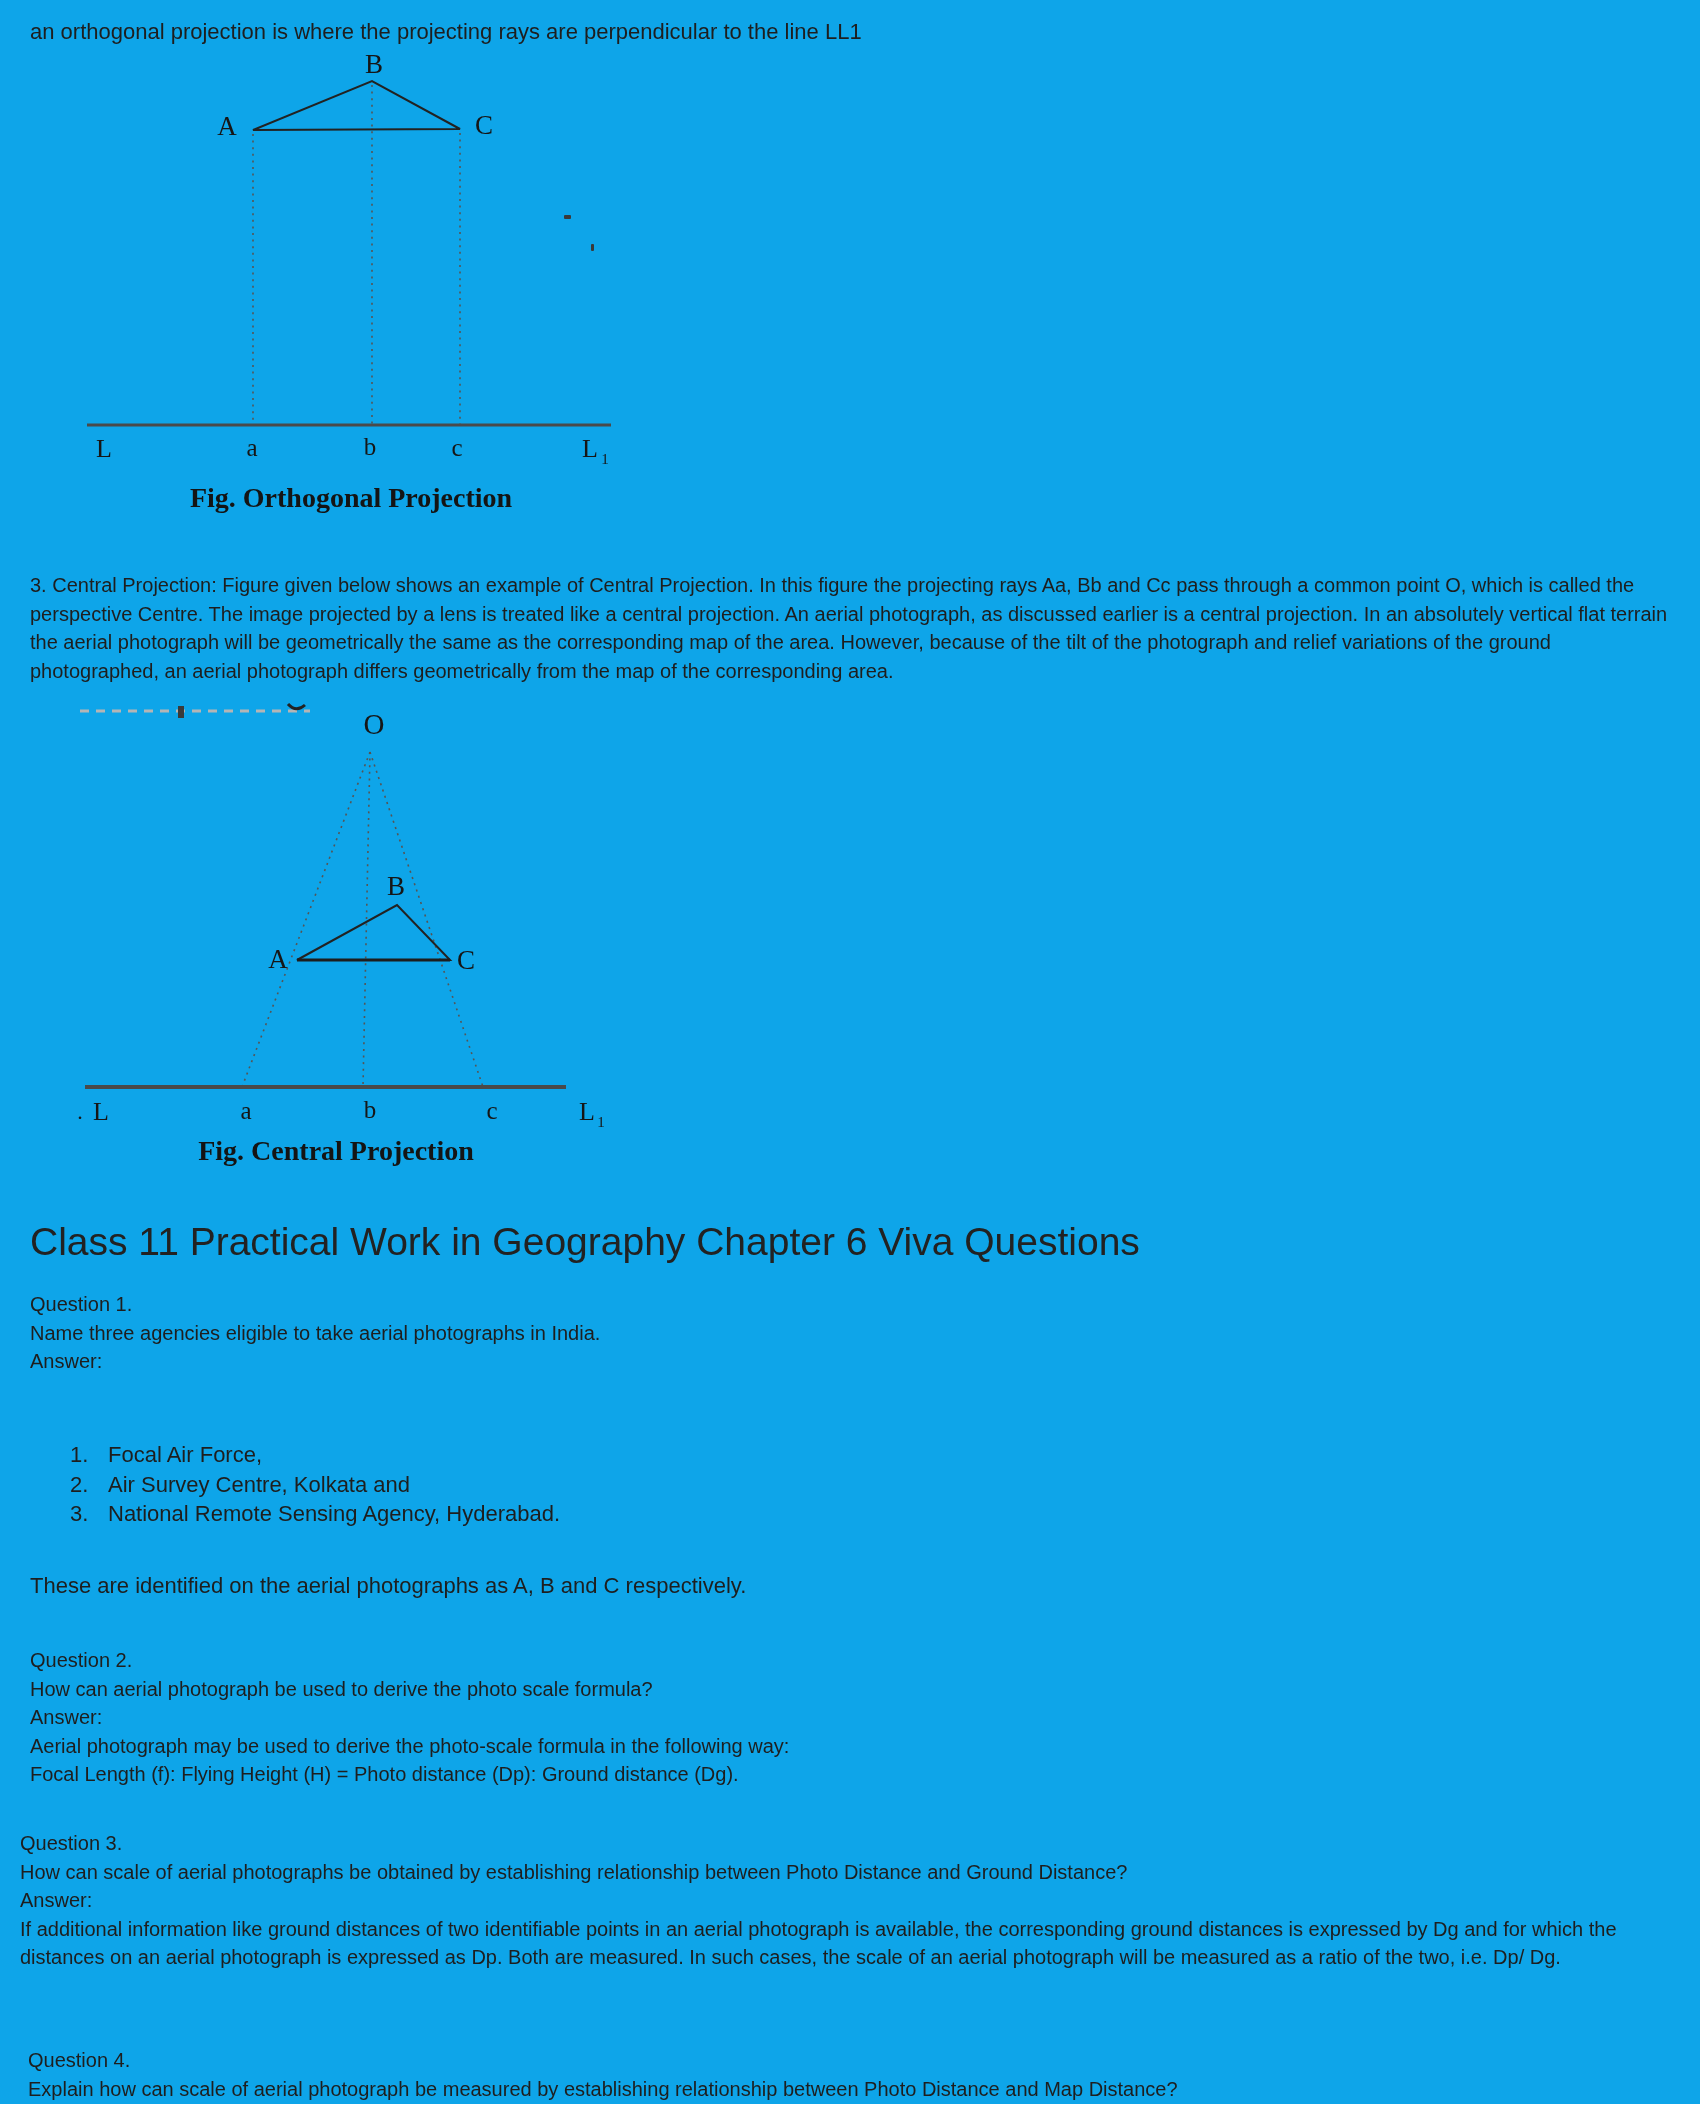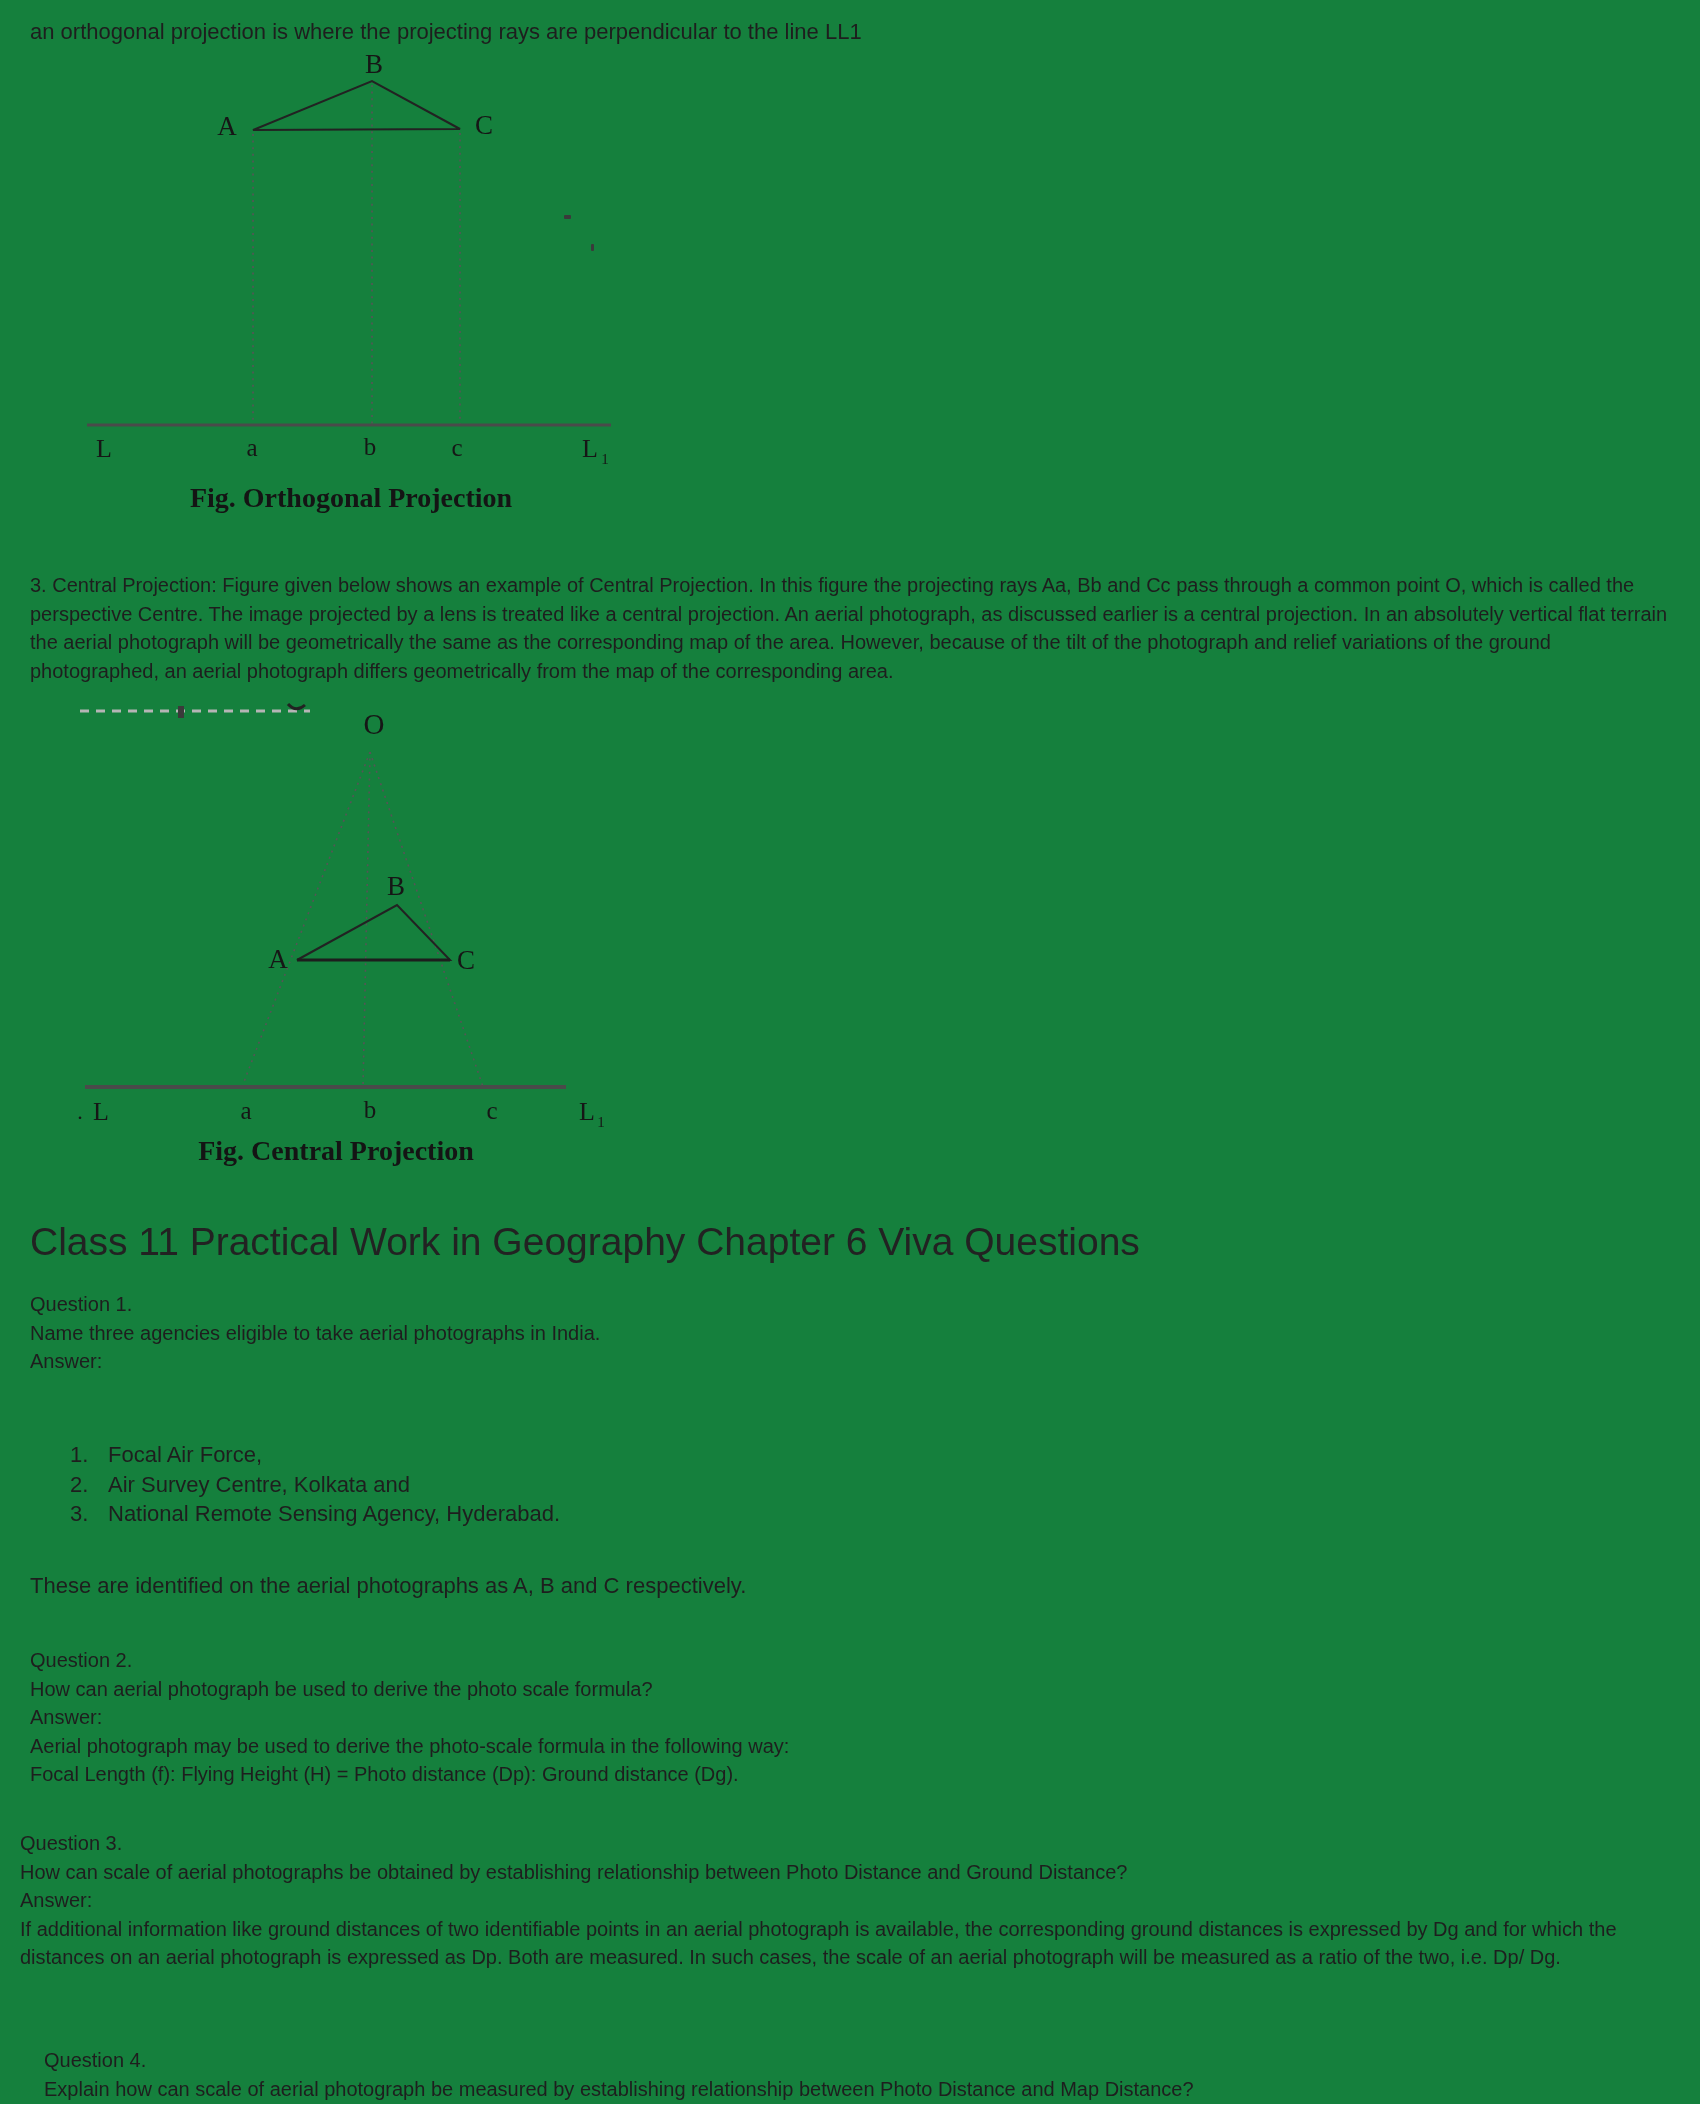--- a/index.html
+++ b/index.html
@@ -1,17 +1,17 @@
 <!DOCTYPE html>
 <html><head>
 <meta charset="utf-8">
 <style>
   html,body{margin:0;padding:0;background:#ffffff;}
   .page{
-    position:relative;width:1700px;height:2104px;background:#15803d;
+    position:relative;width:1700px;height:2104px;background:#0ea5e9;
     font-family:"Liberation Sans",sans-serif;color:#1e1e1e;overflow:hidden;
   }
   .t{position:absolute;font-size:22px;line-height:28.5px;}
   .block{position:absolute;font-size:20px;line-height:28.5px;white-space:normal;}
   .heading{position:absolute;font-size:39px;line-height:36px;color:#222;}
   .list{position:absolute;font-size:22px;line-height:29.5px;}
   .li{display:flex;}
   .li .num{width:38px;margin-left:40px;flex:none;}
   .li .item{flex:none;}
   .figsvg{position:absolute;}
@@ -134,18 +134,18 @@
     <div>Focal Length (f): Flying Height (H) = Photo distance (Dp): Ground distance (Dg).</div>
   </div>
 
   <div class="block" style="left:20px;top:1829px;width:1648px;">
     <div>Question 3.</div>
     <div>How can scale of aerial photographs be obtained by establishing relationship between Photo Distance and Ground Distance?</div>
     <div>Answer:</div>
     <div>If additional information like ground distances of two identifiable points in an aerial photograph is available, the corresponding ground distances is expressed by Dg and for which the distances on an aerial photograph is expressed as Dp. Both are measured. In such cases, the scale of an aerial photograph will be measured as a ratio of the two, i.e. Dp/ Dg.</div>
   </div>
 
-  <div class="block" style="left:44px;top:2046px;width:1648px;">
+  <div class="block" style="left:28px;top:2046px;width:1648px;">
     <div>Question 4.</div>
     <div>Explain how can scale of aerial photograph be measured by establishing relationship between Photo Distance and Map Distance?</div>
   </div>
 
 </div>
 
 </body></html>

